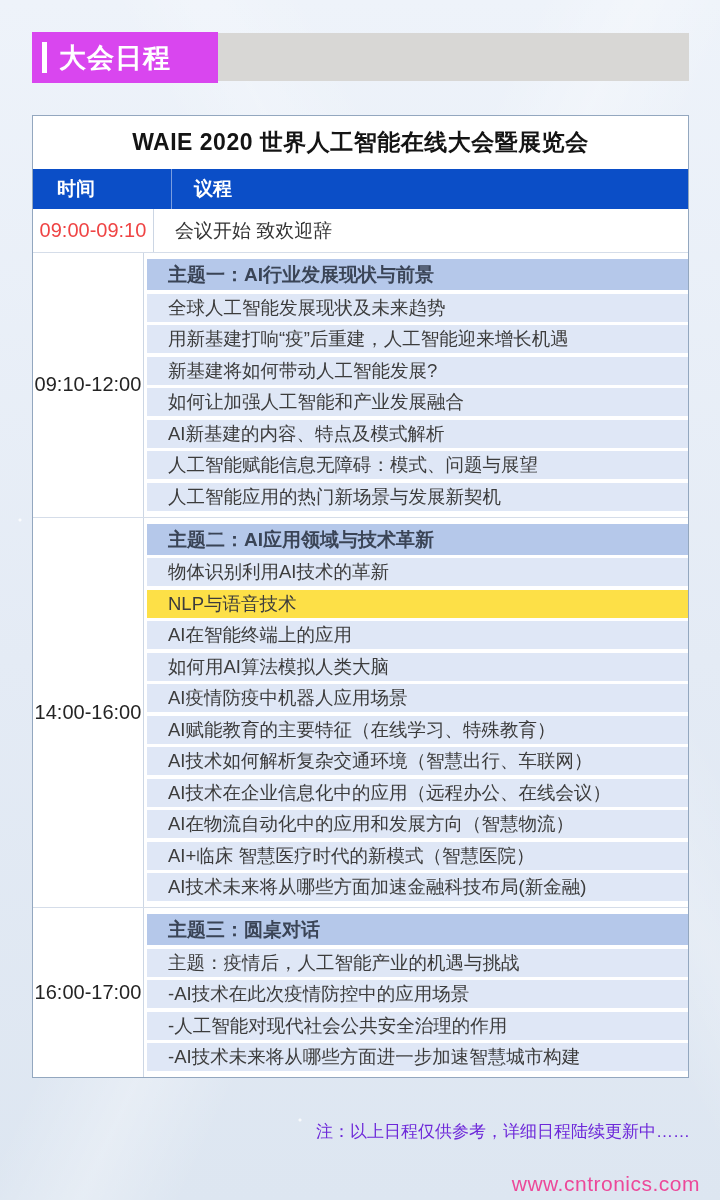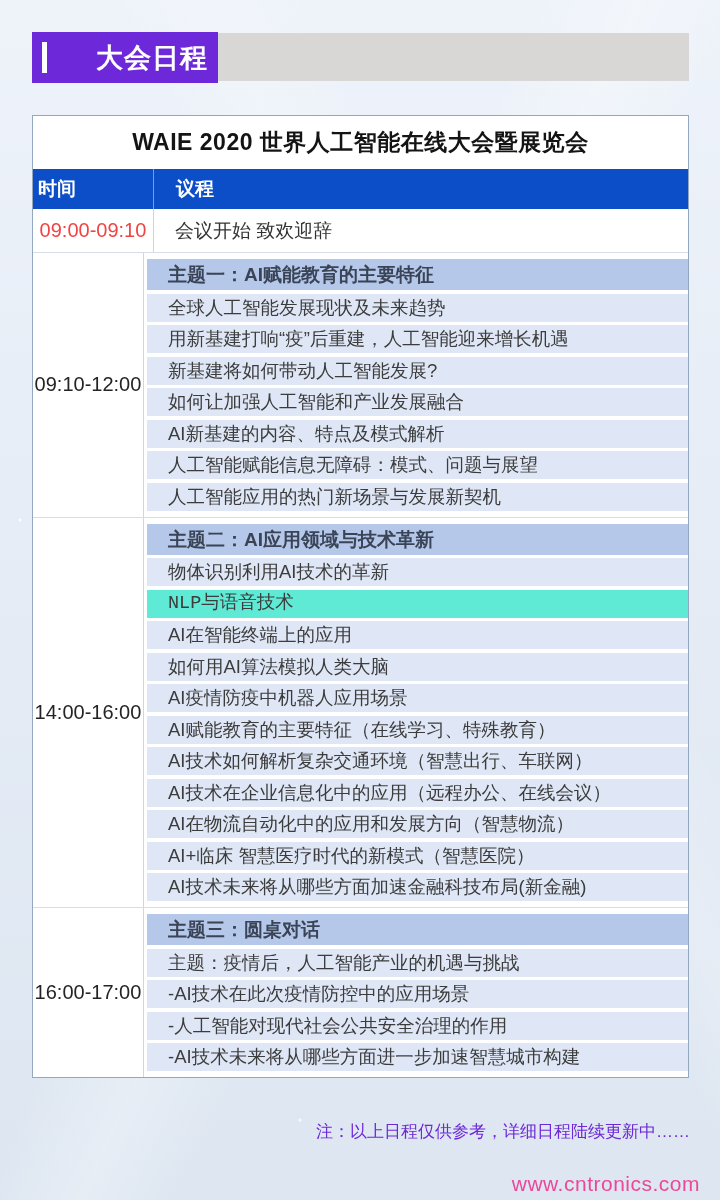--- a/index.html
+++ b/index.html
@@ -43,21 +43,21 @@
   .card-title{
     height:53px; display:flex; align-items:center; justify-content:center;
     font-size:23px; font-weight:700; color:#141414; letter-spacing:.5px;
     white-space:nowrap;
   }
   .thead{ display:flex; height:40px; }
   .thead .th{
     color:#ffffff; font-size:19px; font-weight:700;
     display:flex; align-items:center;
   }
-  .thead .th.time-h{ width:121px; flex:none; padding-left:5px;
+  .thead .th.time-h{ width:139px; flex:none; padding-left:24px;
     border-right:1px solid rgba(255,255,255,.45); }
   .thead .th.agenda-h{ flex:1; padding-left:22px; }
 
   .row-simple{ display:flex; border-bottom:1px solid #d5dde9; height:44px; }
   .row-simple .tcell{ width:121px; flex:none; border-right:1px solid #ccd6e4;
     display:flex; align-items:center; justify-content:center;
     font-size:20px; color:#ef4444; white-space:nowrap; }
   .row-simple .acell{ flex:1; display:flex; align-items:center; padding-left:21px;
     font-size:19px; color:#333333; }
 
@@ -86,21 +86,21 @@
   .watermark{
     position:absolute; right:20px; top:1172px;
     font-size:21px; color:#c3d0c6; letter-spacing:.5px; white-space:nowrap;
   }
 </style>
 </head>
 <body>
 
 <div class="gray-strip" style="background: rgb(216, 215, 213);"></div>
 
-<div class="badge" style="background: #6d28d9; gap: 37px;">
+<div class="badge" style="background: #d946ef;">
   <span class="vbar"></span>
   <span class="badge-text">大会日程</span>
 </div>
 
 <div class="card">
   <div class="card-title">WAIE 2020 世界人工智能在线大会暨展览会</div>
 
   <div class="thead" style="background: rgb(11, 78, 199);">
     <div class="th time-h">时间</div>
     <div class="th agenda-h">议程</div>
@@ -108,37 +108,37 @@
 
   <div class="row-simple">
     <div class="tcell">09:00-09:10</div>
     <div class="acell">会议开始 致欢迎辞</div>
   </div>
 
   <div>
   <div class="srow">
     <div class="tcell">09:10-12:00</div>
     <div class="acell">
-      <div class="theme-bar" style="background: rgb(181, 200, 234);">主题一：AI赋能教育的主要特征</div>
+      <div class="theme-bar" style="background: rgb(181, 200, 234);">主题一：AI行业发展现状与前景</div>
     <div class="item-bar" style="background: rgb(223, 231, 246);">全球人工智能发展现状及未来趋势</div>
           <div class="item-bar" style="background: rgb(223, 231, 246);">用新基建打响“疫”后重建，人工智能迎来增长机遇</div>
           <div class="item-bar" style="background: rgb(223, 231, 246);">新基建将如何带动人工智能发展?</div>
           <div class="item-bar" style="background: rgb(223, 231, 246);">如何让加强人工智能和产业发展融合</div>
           <div class="item-bar" style="background: rgb(223, 231, 246);">AI新基建的内容、特点及模式解析</div>
           <div class="item-bar" style="background: rgb(223, 231, 246);">人工智能赋能信息无障碍：模式、问题与展望</div>
           <div class="item-bar" style="background: rgb(223, 231, 246);">人工智能应用的热门新场景与发展新契机</div>
         </div>
   </div>
 
   <div class="srow">
     <div class="tcell">14:00-16:00</div>
     <div class="acell">
       <div class="theme-bar" style="background: rgb(181, 200, 234);">主题二：AI应用领域与技术革新</div>
     <div class="item-bar" style="background: rgb(223, 231, 246);">物体识别利用AI技术的革新</div>
-          <div class="item-bar" style="background: #5eead4; font-family: Liberation Mono, monospace;">NLP与语音技术</div>
+          <div class="item-bar" style="background: #fde047;">NLP与语音技术</div>
           <div class="item-bar" style="background: rgb(223, 231, 246);">AI在智能终端上的应用</div>
           <div class="item-bar" style="background: rgb(223, 231, 246);">如何用AI算法模拟人类大脑</div>
           <div class="item-bar" style="background: rgb(223, 231, 246);">AI疫情防疫中机器人应用场景</div>
           <div class="item-bar" style="background: rgb(223, 231, 246);">AI赋能教育的主要特征（在线学习、特殊教育）</div>
           <div class="item-bar" style="background: rgb(223, 231, 246);">AI技术如何解析复杂交通环境（智慧出行、车联网）</div>
           <div class="item-bar" style="background: rgb(223, 231, 246);">AI技术在企业信息化中的应用（远程办公、在线会议）</div>
           <div class="item-bar" style="background: rgb(223, 231, 246);">AI在物流自动化中的应用和发展方向（智慧物流）</div>
           <div class="item-bar" style="background: rgb(223, 231, 246);">AI+临床 智慧医疗时代的新模式（智慧医院）</div>
           <div class="item-bar" style="background: rgb(223, 231, 246);">AI技术未来将从哪些方面加速金融科技布局(新金融)</div>
         </div>

